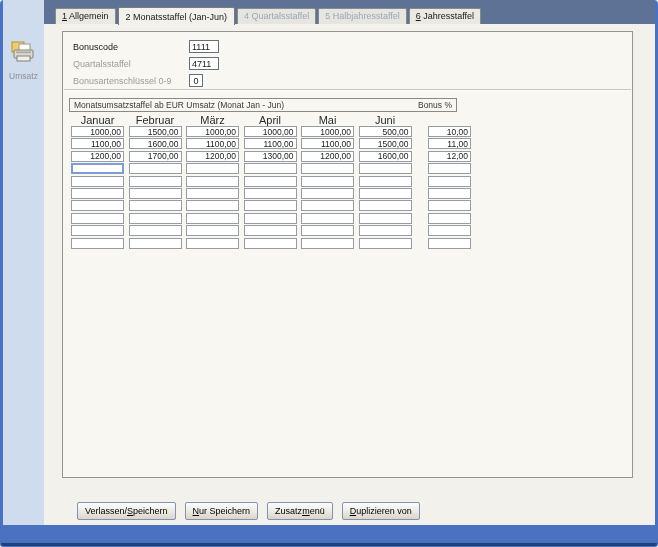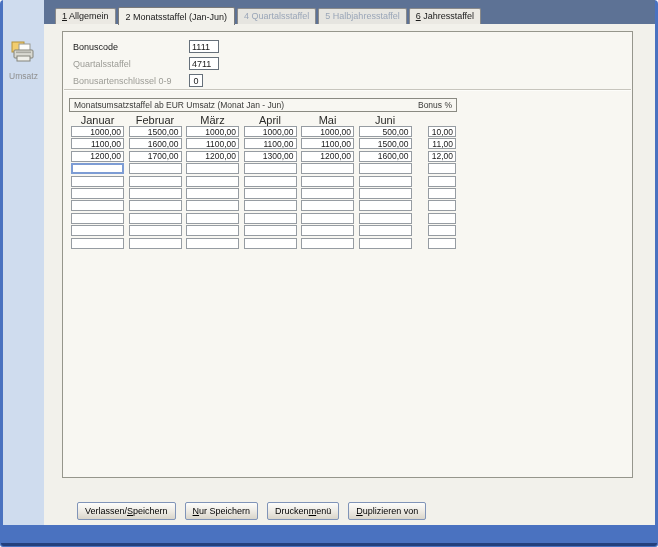--- a/index.html
+++ b/index.html
@@ -62,21 +62,21 @@
              align-items:center; padding:4px 4px; font-size:8.5px; color:#3a3a38; }
 
   .mrow { position:absolute; top:82px; left:8px; display:flex; }
   .mlabel { width:53px; margin-right:4.5px; text-align:center; font-size:11px; color:#2a2a28; }
 
   .grid { position:absolute; top:94px; left:8px; }
   .grow { display:flex; height:11px; margin-bottom:1.4px; }
   .gcell { width:53px; height:100%; margin-right:4.5px; box-sizing:border-box;
            border:1px solid #969ca2; background:#ffffff; text-align:right; font-size:8.5px;
            color:#1a1a1a; padding:0 2px; }
-  .gcell.bonus { width:28px; margin-left:12px; margin-right:8px; }
+  .gcell.bonus { width:43px; margin-left:12px; margin-right:8px; }
   .gcell.focused { border:2px solid #7d9cd4; }
 
   .btnrow { position:absolute; left:33px; bottom:5px; display:flex; gap:9px; }
   .btn { height:18px; box-sizing:border-box; font-size:9px; color:#000; padding:2px 7px 3px 7px;
          border:1px solid #8094b8; border-radius:2px;
          background:linear-gradient(#fdfdfb, #ece9e2 55%, #d9d5ca); white-space:nowrap; }
 </style>
 </head>
 <body>
 
@@ -250,21 +250,21 @@
           </div>
 
           <div class="btnrow">
             <button class="btn">
               <span>Verlassen/</span><span class="mn u">S</span><span>peichern</span>
             </button>
             <button class="btn">
               <span></span><span class="mn u">N</span><span>ur Speichern</span>
             </button>
             <button class="btn">
-              <span>Drucken</span><span class="mn u">m</span><span>enü</span>
+              <span>Zusatz</span><span class="mn u">m</span><span>enü</span>
             </button>
             <button class="btn">
               <span></span><span class="mn u">D</span><span>uplizieren von</span>
             </button>
           </div>
 
         </div>
       </div>
     </div>
   </div>

